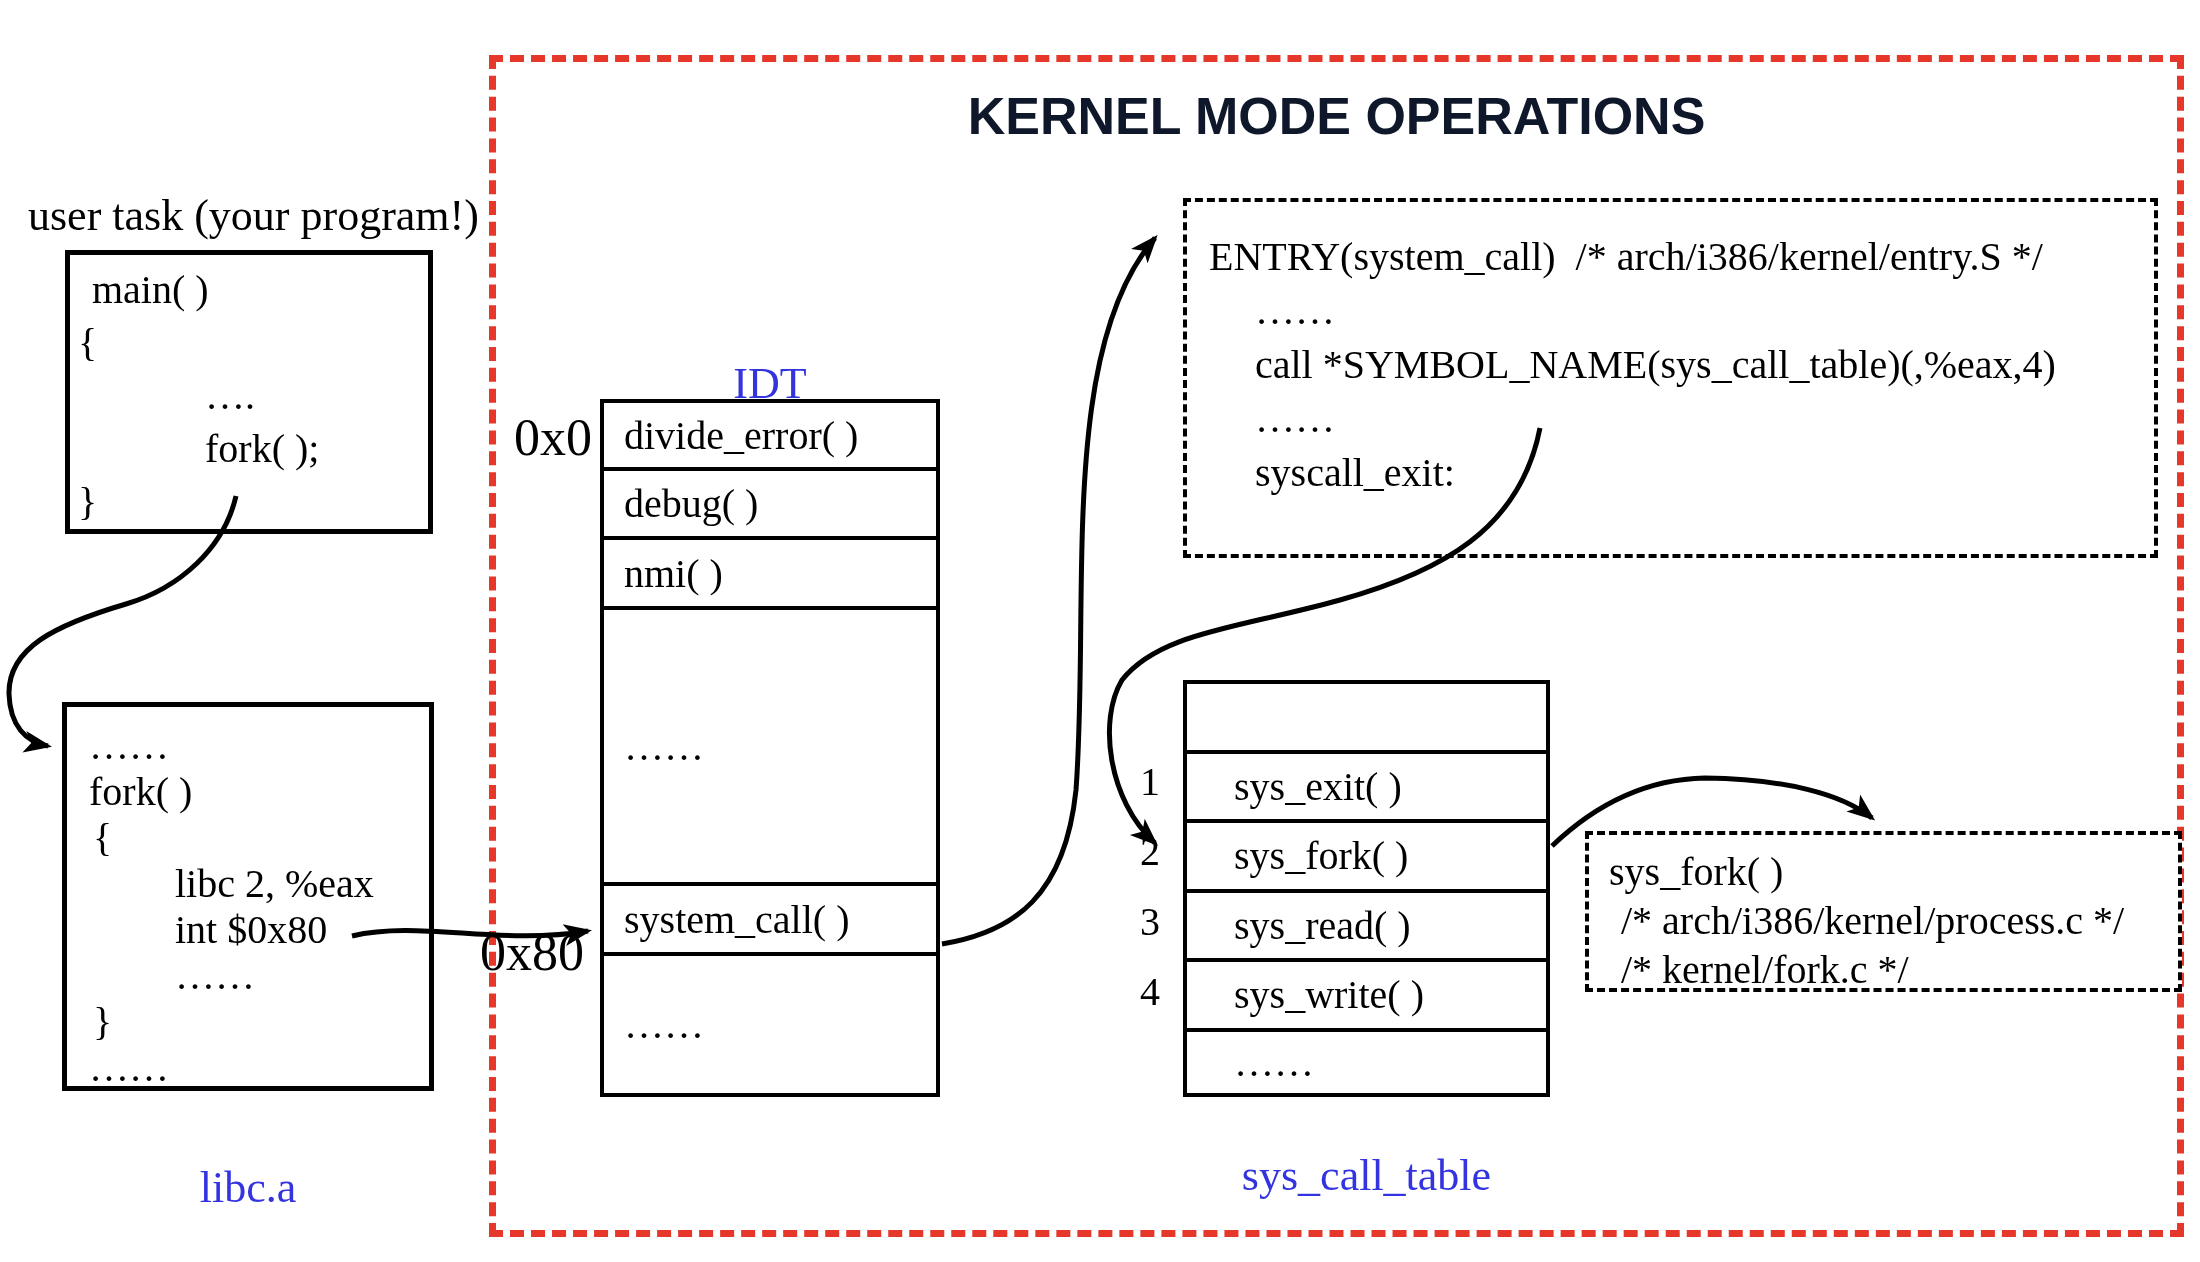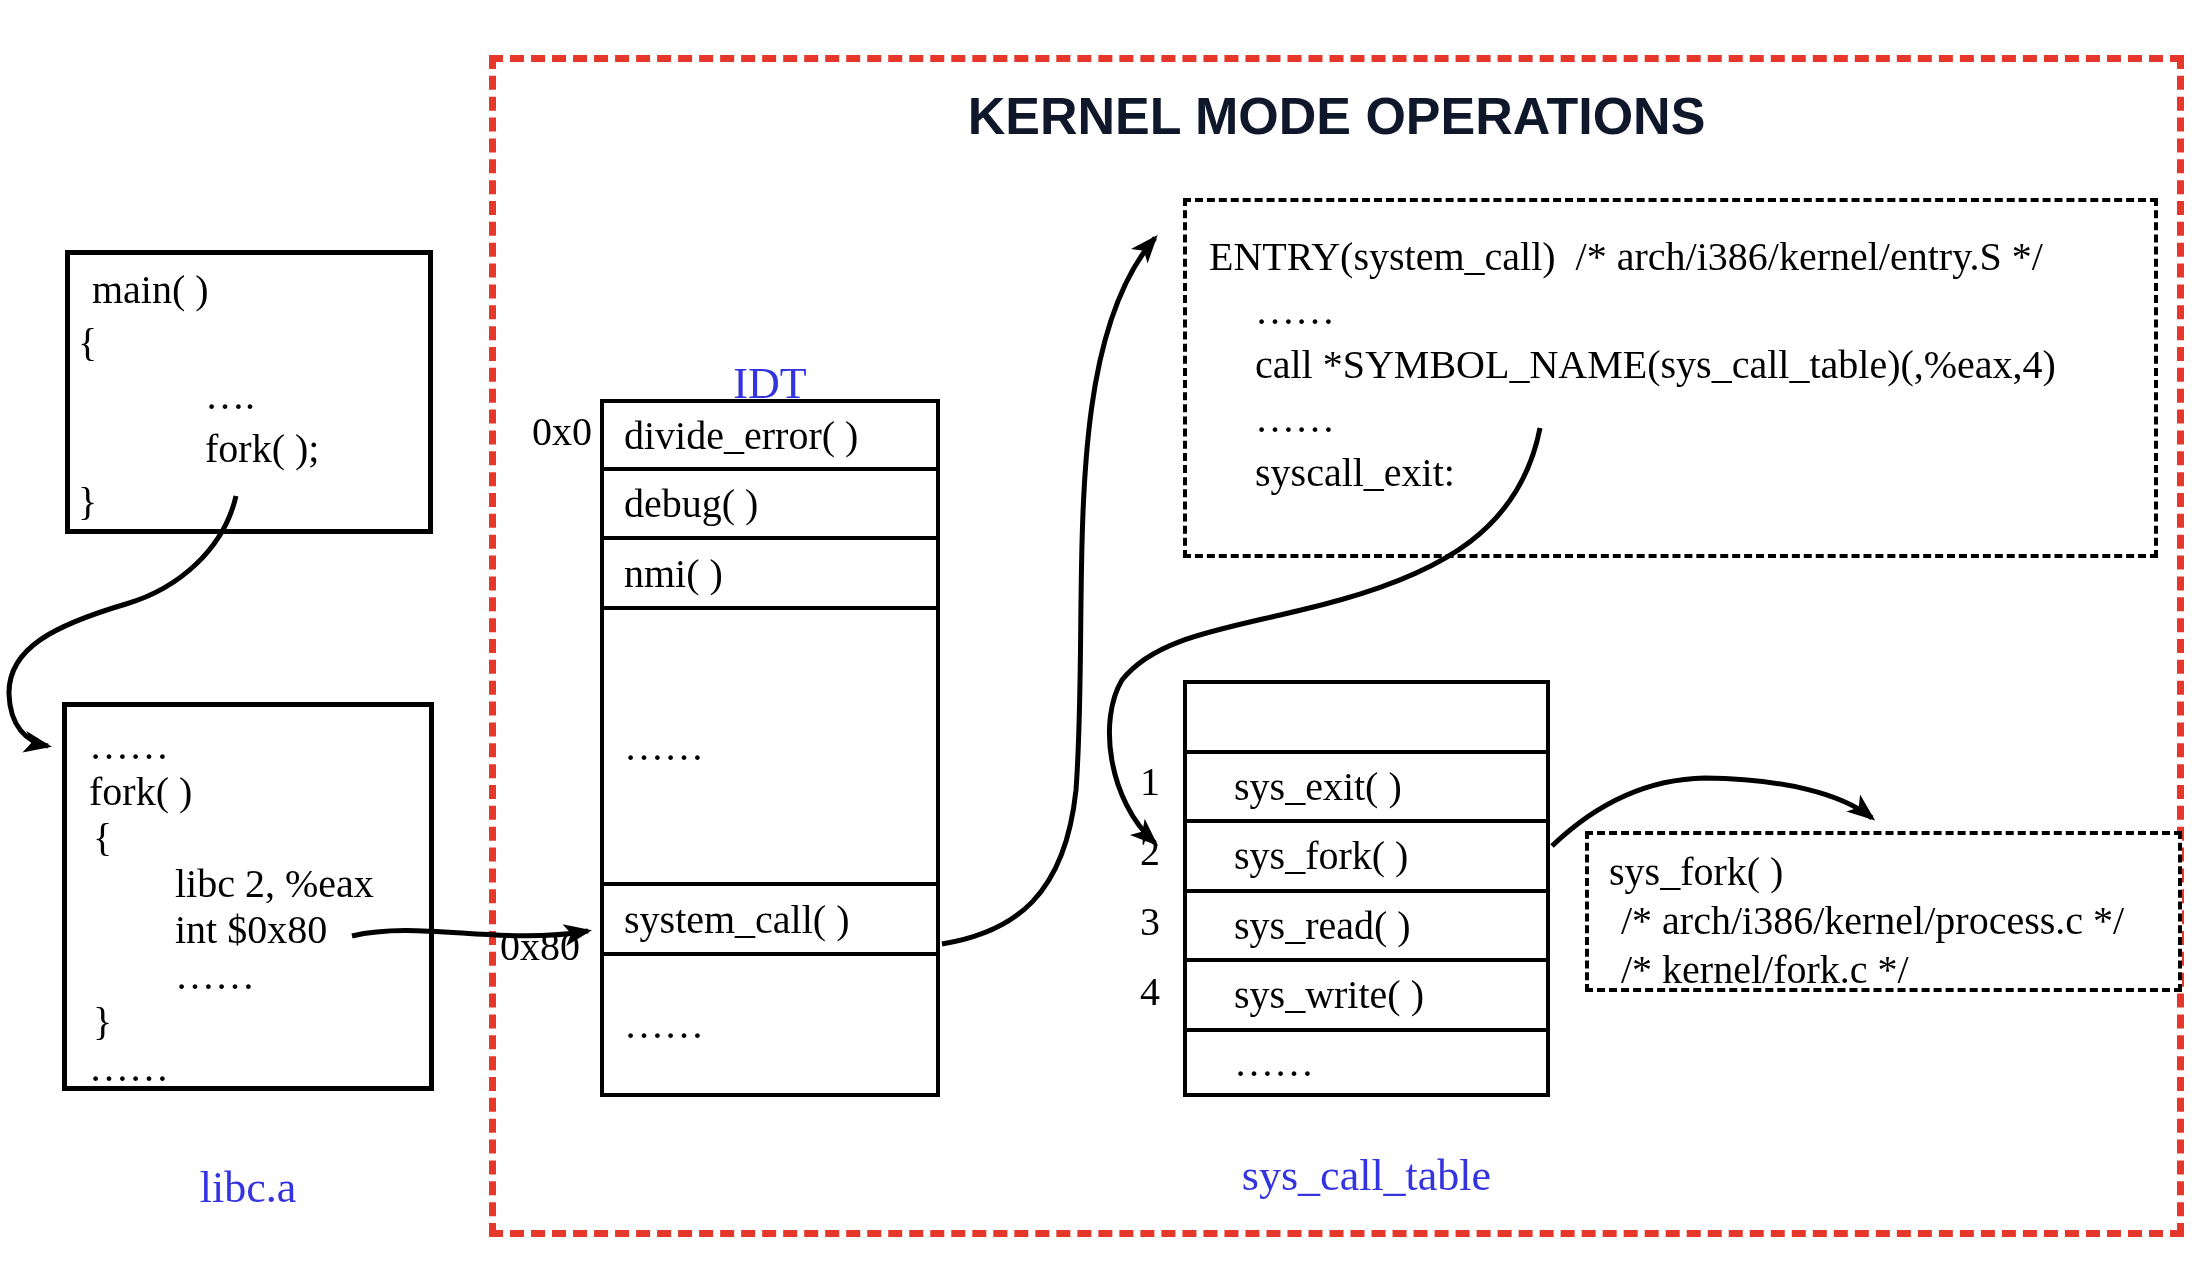--- a/index.html
+++ b/index.html
@@ -35,21 +35,21 @@
   .idt-box{left:600px;top:399px;width:340px;height:698px;}
   .sct-box{left:1183px;top:680px;width:367px;height:417px;}
   .vrow{border-bottom:4px solid #000;display:flex;align-items:center;
         padding-left:20px;font-size:40px;white-space:pre;box-sizing:border-box;}
   .vrow:last-child{border-bottom:none;}
   .idt-r0{height:69px;} .idt-r1{height:70px;} .idt-r2{height:70px;}
   .idt-r3{height:280px;} .idt-r4{height:70px;} .idt-r5{height:139px;}
   .sct-box .vrow{height:69.5px;flex:0 0 auto;padding-left:47px;}
   .sct-box .vrow:last-child{flex:1 1 auto;}
 
-  .offset{position:absolute;font-size:40px;text-align:right;white-space:pre;}
+  .offset{position:absolute;font-size:52px;text-align:right;white-space:pre;}
   .off-0x0{left:496px;top:408px;width:96px;}
   .off-0x80{left:480px;top:891px;width:100px;margin-top:32px;}
   .idx{position:absolute;font-size:40px;width:44px;text-align:center;}
 
   
   .dbox{position:absolute;border:4px dashed #000;box-sizing:border-box;background:#fff;}
   .entry-box{left:1183px;top:198px;width:975px;height:360px;padding-top:28px;}
   .entry-box .line{line-height:54px;}
   .e-ind0{padding-left:22px;} .e-ind1{padding-left:68px;}
   .fork-box{left:1585px;top:831px;width:597px;height:161px;padding-top:12px;}
@@ -65,20 +65,21 @@
   .apath{fill:none;stroke:#000;stroke-width:5px;}
 </style>
 </head>
 <body>
 
 <div class="canvas">
 
   <div class="red-frame"></div>
   <div class="kernel-title">KERNEL MODE OPERATIONS</div>
 
+  <div class="lbl" style="left:28px;top:190px;">user task (your program!)</div>
 
   <div class="sbox main-box">
     <div class="line ind-a">main( )</div>
     <div class="line ind-brace">{</div>
     <div class="line ind-deep">….</div>
     <div class="line ind-deep">fork( );</div>
     <div class="line ind-brace">}</div>
   </div>
 
   <div class="sbox libc-box">

